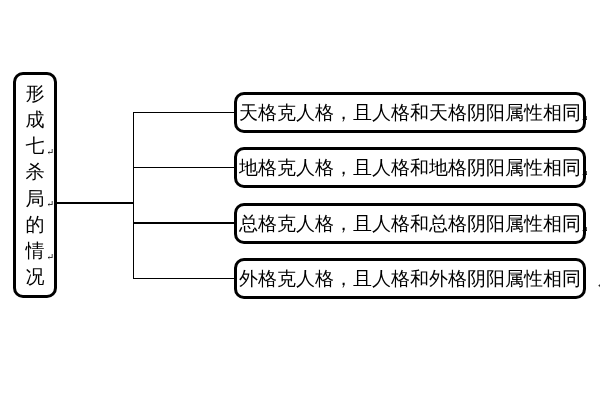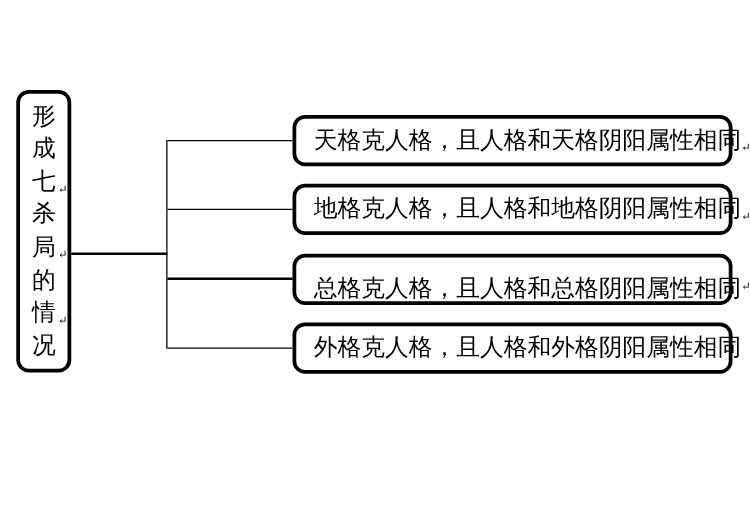--- a/index.html
+++ b/index.html
@@ -65,28 +65,28 @@
   .branch-box {
     position: absolute;
     left: 234px;
     width: 352px;
     height: 41px;
     border: 3px solid var(--line);
     border-radius: 10px;
     background: var(--bg);
     display: flex;
     align-items: center;
-    padding-left: 14px;
+    padding-left: 2px;
     font-size: 19px;
     line-height: 1;
     white-space: nowrap;
   }
   .branch-box.pos-1 { top: 92px; }
   .branch-box.pos-2 { top: 147px; }
-  .branch-box.pos-3 { top: 203px; align-items: flex-end; }
+  .branch-box.pos-3 { top: 203px; }
   .branch-box.pos-4 { top: 258px; gap: 16px; }
   .branch-label { letter-spacing: 0; }
   .end-mark {
     font-size: 9px;
     line-height: 1;
     align-self: flex-end;
     margin: 0 0 6px 0;
   }
 </style>
 </head>

